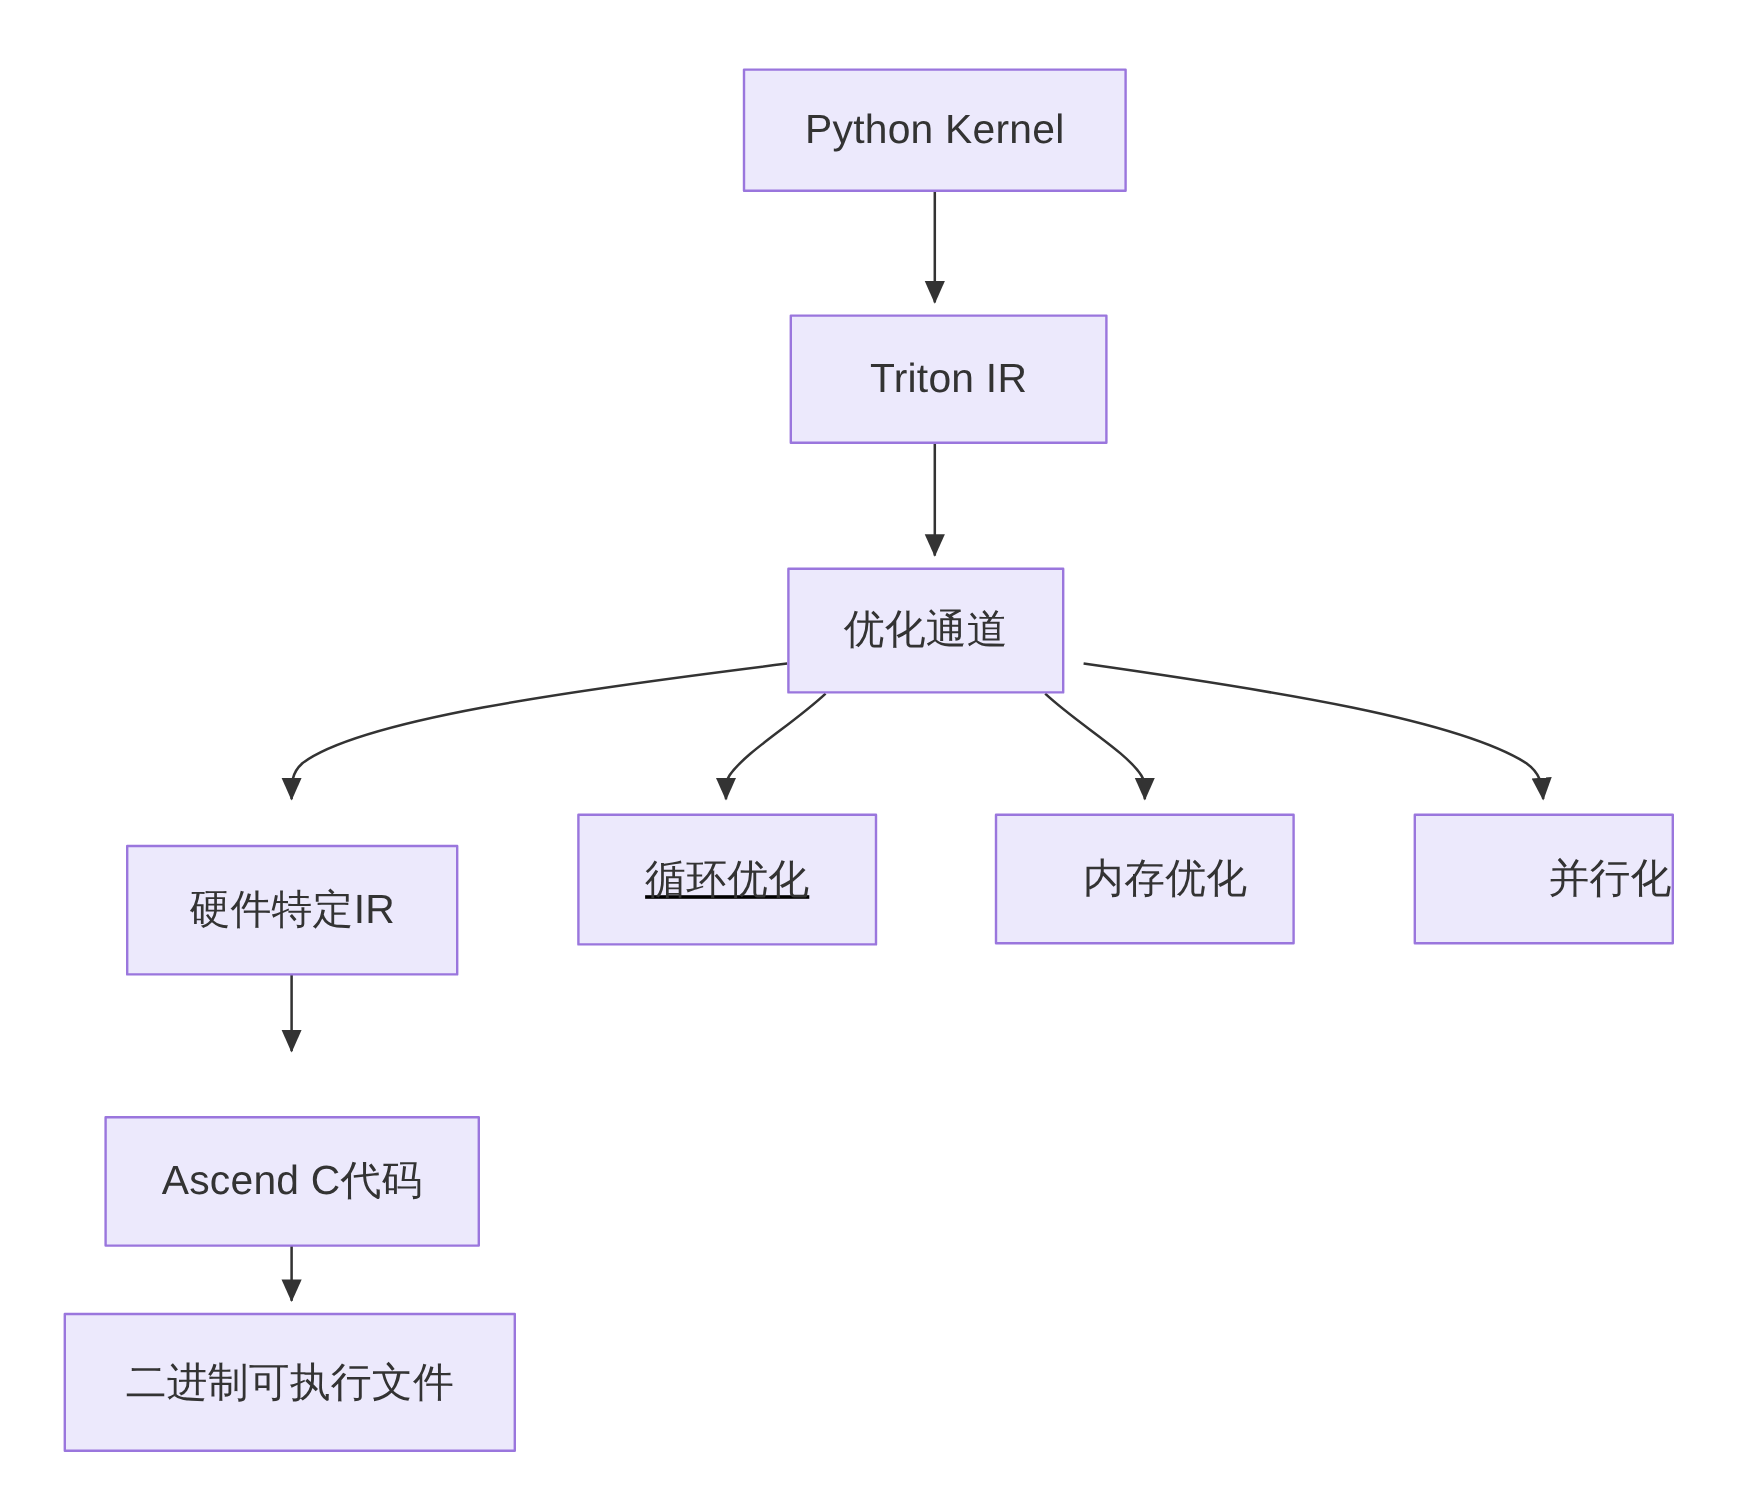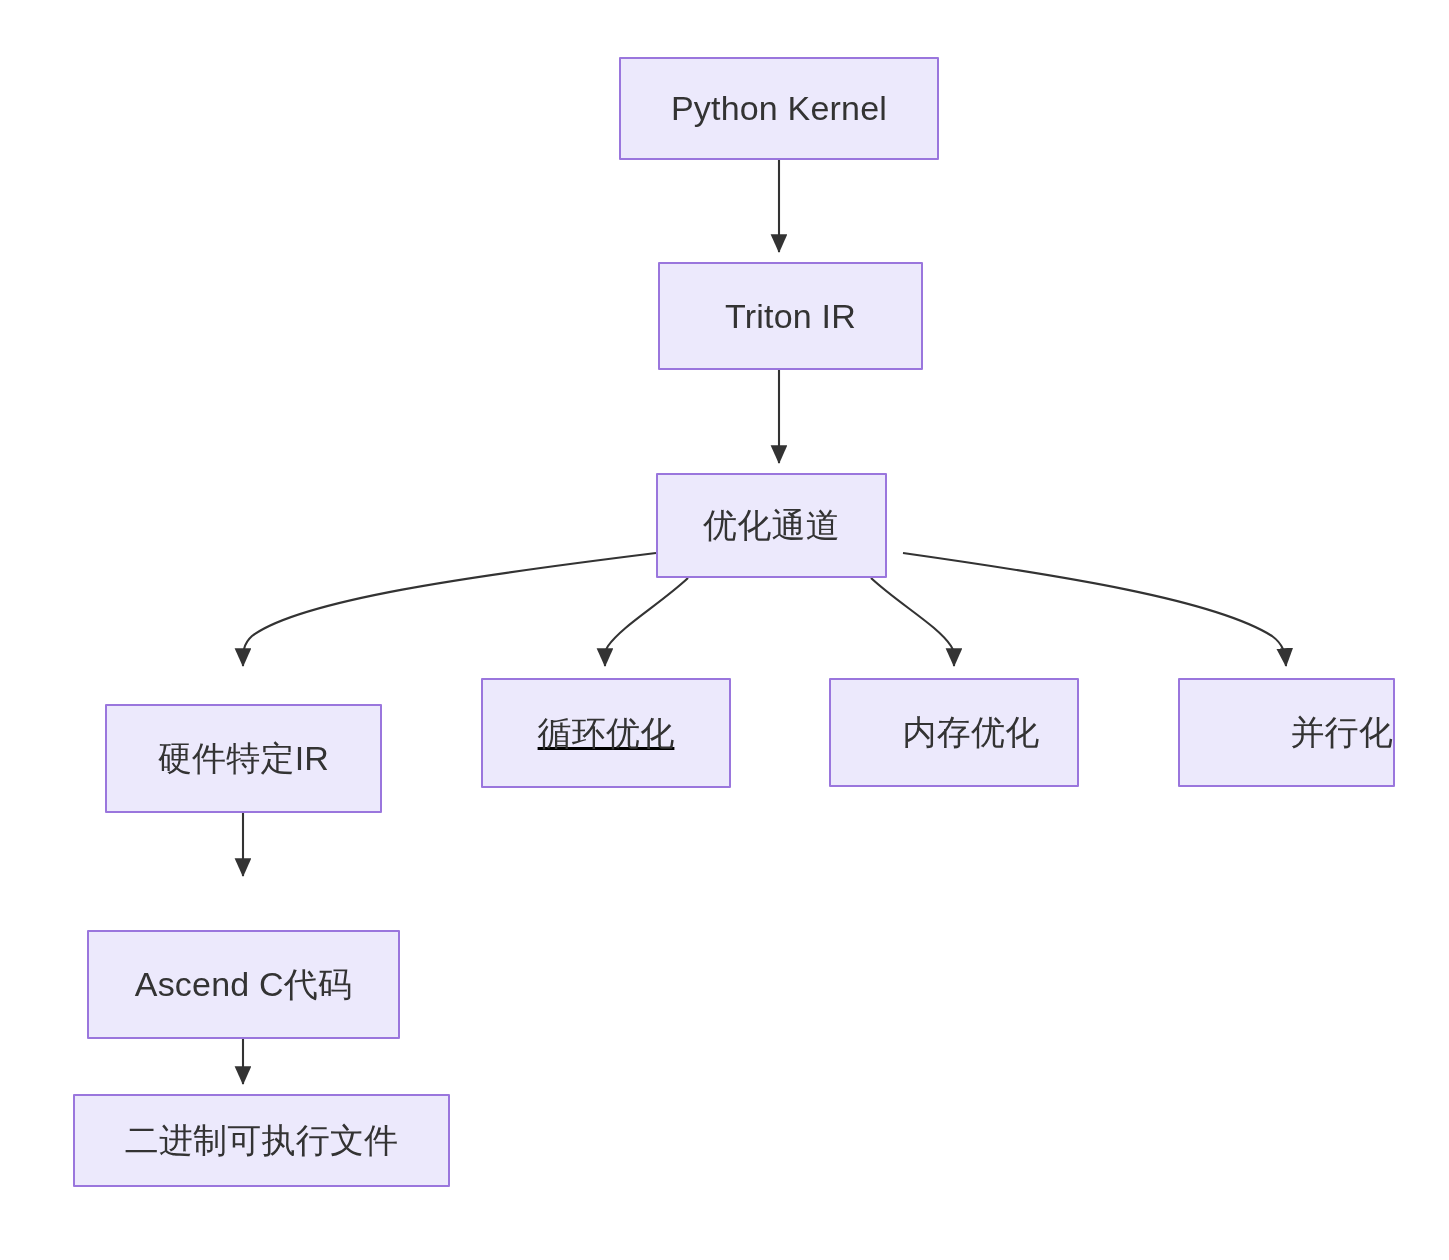--- a/index.html
+++ b/index.html
@@ -82,18 +82,18 @@
       </div>
       <div class="node" style="left: 829px; top: 678px; width: 250px; height: 109px; padding-left: 34px;">
         <span class="node-label">内存优化</span>
       </div>
       <div class="node" style="left: 1178px; top: 678px; width: 217px; height: 109px; justify-content: flex-end;">
         <span class="node-label">并行化</span>
       </div>
       <div class="node" style="left: 87px; top: 886px; width: 313px; height: 109px; margin-top: 44px;">
         <span class="node-label">Ascend C代码</span>
       </div>
-      <div class="node" style="left: 73px; top: 1094px; width: 377px; height: 93px; text-align: center;">
+      <div class="node" style="left: 53px; top: 1094px; width: 377px; height: 116px; text-align: center;">
         <span class="node-label">二进制可执行文件</span>
       </div>
     </div>
 
 </div>
 
 </body></html>

